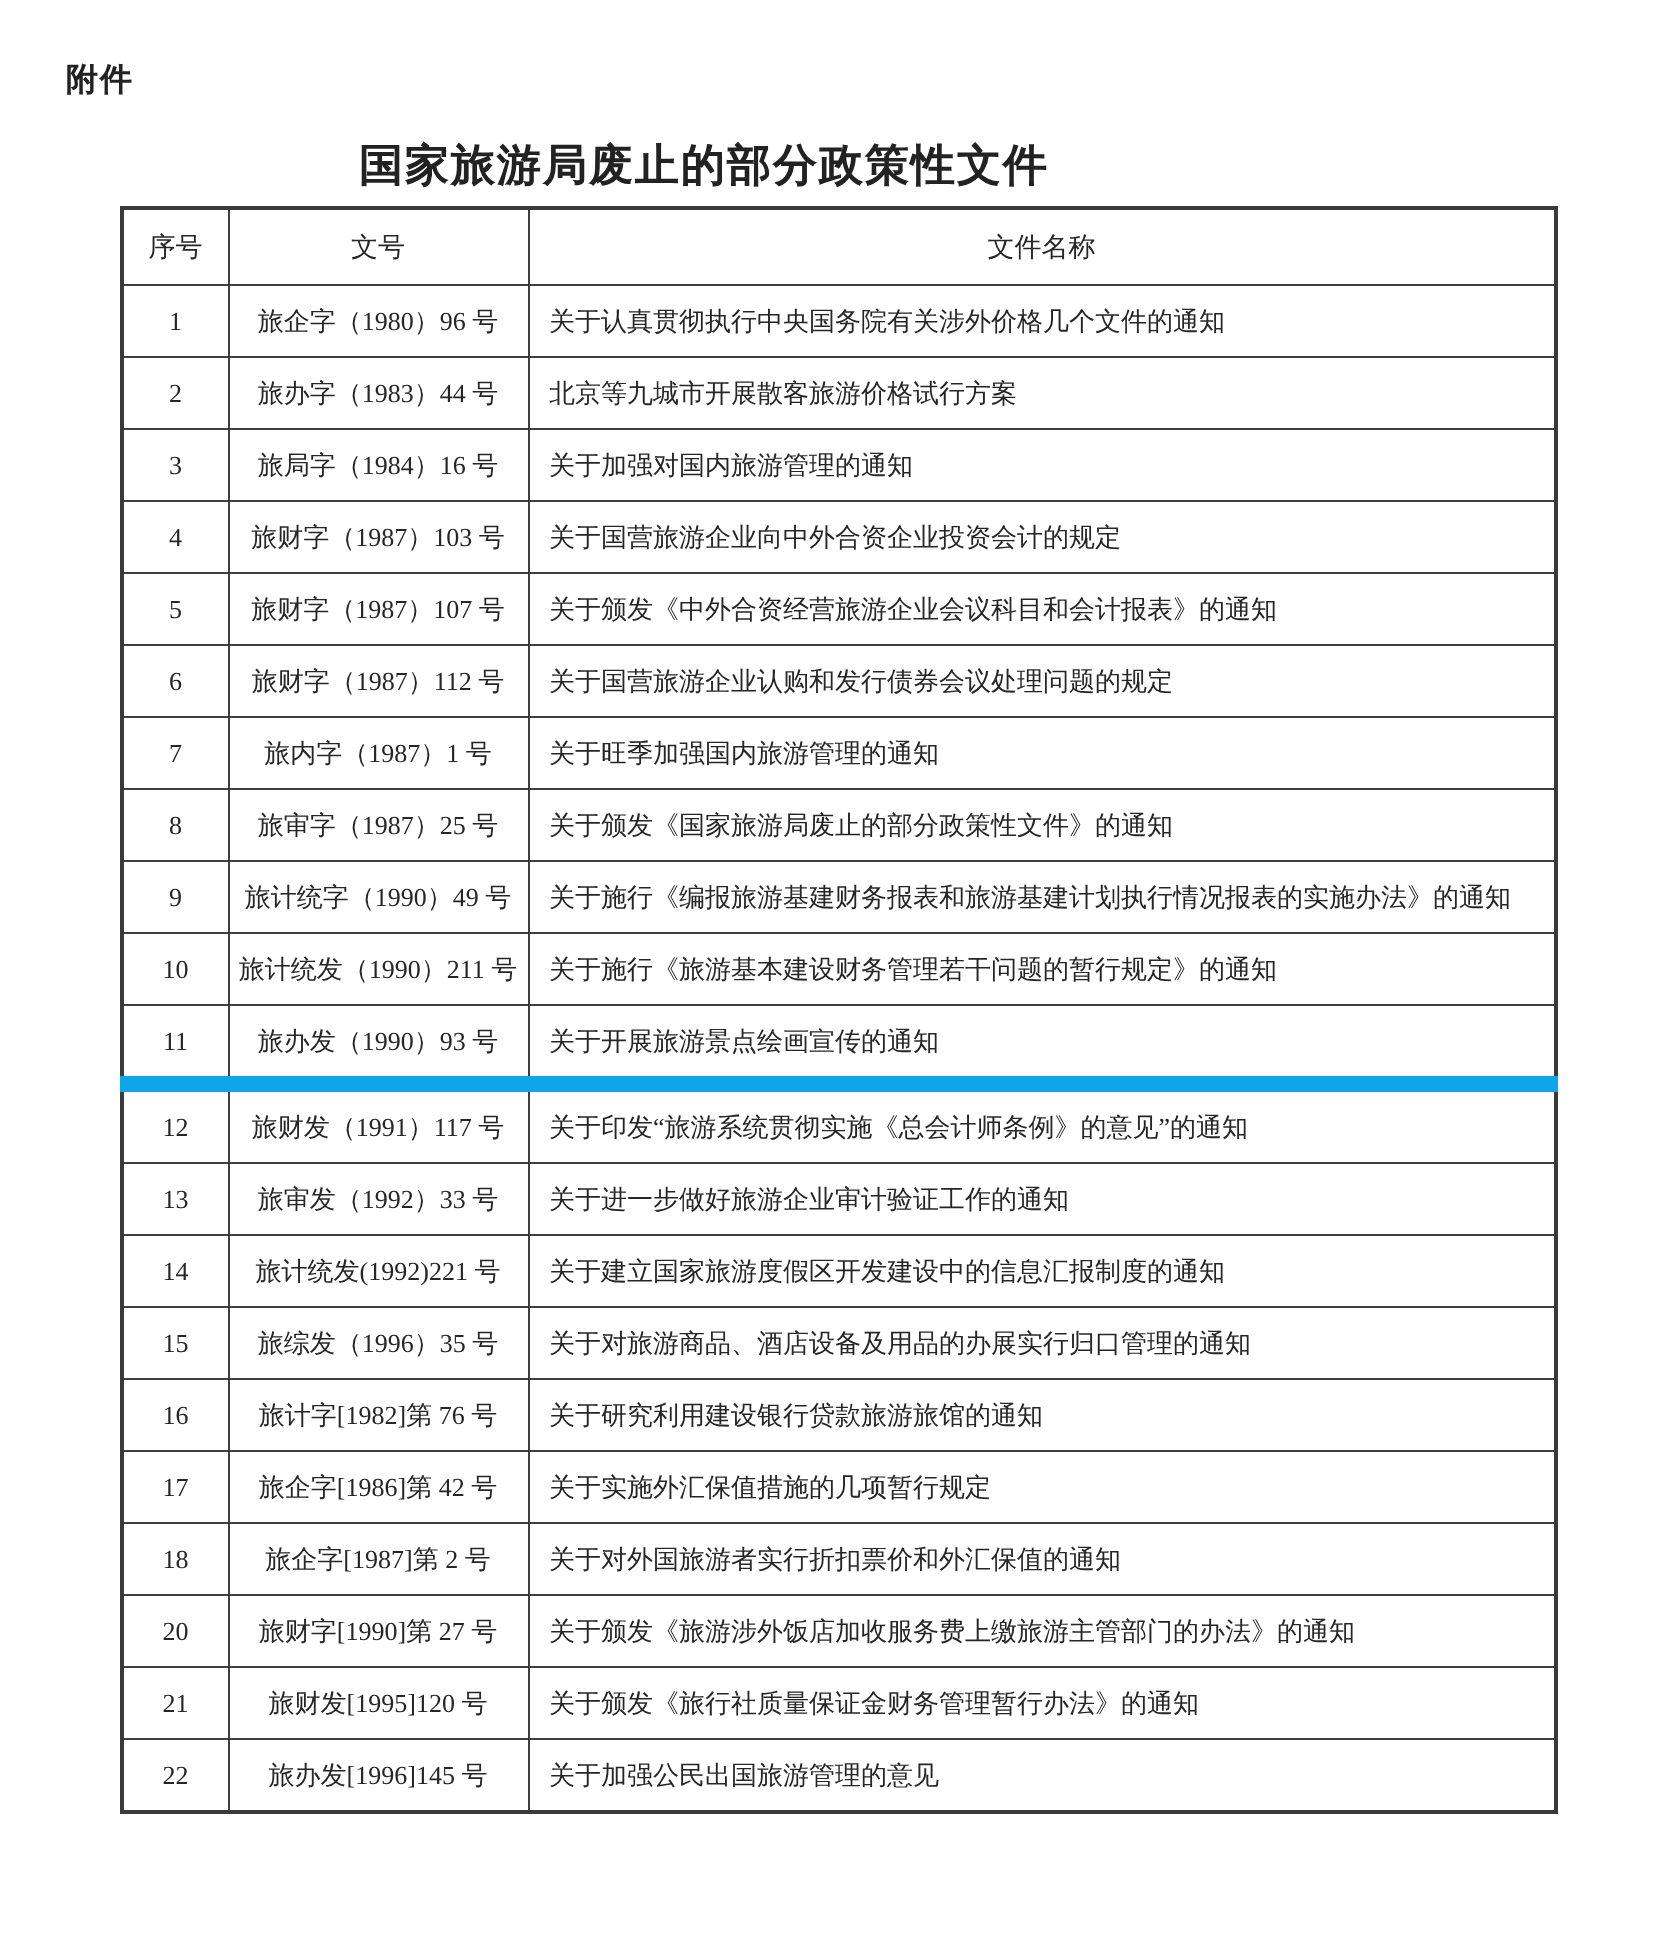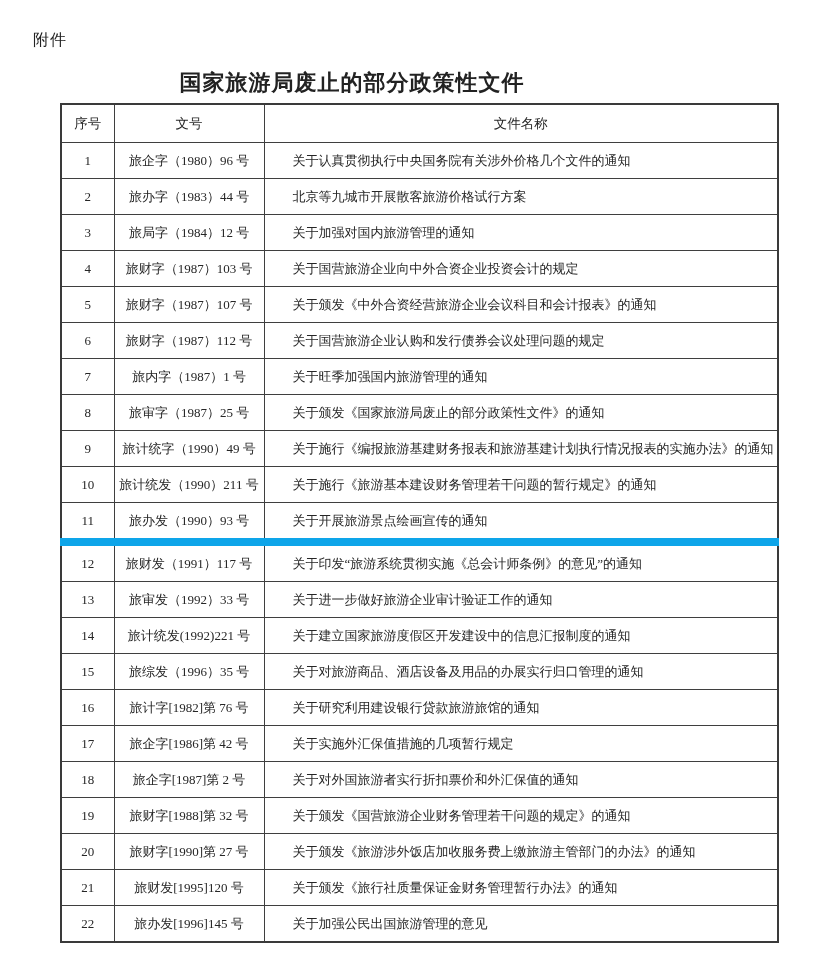--- a/index.html
+++ b/index.html
@@ -13,21 +13,21 @@
     position: relative;
     font-family: "Liberation Serif", "DejaVu Serif", serif;
     color: #222222;
     overflow: hidden;
   }
   .attachment {
     position: absolute;
     left: 33px;
     top: 30px;
     font-size: 16px;
-    font-weight: normal;
+    font-weight: bold;
     letter-spacing: 1px;
   }
   .title {
     position: absolute;
     left: 0;
     top: 68px;
     width: 704px;
     text-align: center;
     font-size: 22px;
     font-weight: bold;
@@ -58,21 +58,21 @@
   }
   .doc-table td {
     height: 33px;
   }
   .doc-table td:nth-child(1),
   .doc-table td:nth-child(2) {
     text-align: center;
   }
   .doc-table td:nth-child(3) {
     text-align: left;
-    padding-left: 28px;
+    padding-left: 10px;
     padding-right: 6px;
   }
   
   .doc-table tr.page-break td {
     border-top: 8px solid #0ea5e9;
   }
   col.c1 { width: 53px; }
   col.c2 { width: 150px; }
   col.c3 { width: 514px; }
 </style>
@@ -102,21 +102,21 @@
         <td>旅企字（1980）96 号</td>
         <td>关于认真贯彻执行中央国务院有关涉外价格几个文件的通知</td>
       </tr>
       <tr>
         <td>2</td>
         <td>旅办字（1983）44 号</td>
         <td>北京等九城市开展散客旅游价格试行方案</td>
       </tr>
       <tr>
         <td>3</td>
-        <td>旅局字（1984）12 号</td>
+        <td>旅局字（1984）16 号</td>
         <td>关于加强对国内旅游管理的通知</td>
       </tr>
       <tr>
         <td>4</td>
         <td>旅财字（1987）103 号</td>
         <td>关于国营旅游企业向中外合资企业投资会计的规定</td>
       </tr>
       <tr>
         <td>5</td>
         <td>旅财字（1987）107 号</td>
@@ -181,25 +181,20 @@
         <td>17</td>
         <td>旅企字[1986]第 42 号</td>
         <td>关于实施外汇保值措施的几项暂行规定</td>
       </tr>
       <tr>
         <td>18</td>
         <td>旅企字[1987]第 2 号</td>
         <td>关于对外国旅游者实行折扣票价和外汇保值的通知</td>
       </tr>
       <tr>
-        <td>19</td>
-        <td>旅财字[1988]第 32 号</td>
-        <td>关于颁发《国营旅游企业财务管理若干问题的规定》的通知</td>
-      </tr>
-      <tr>
         <td>20</td>
         <td>旅财字[1990]第 27 号</td>
         <td>关于颁发《旅游涉外饭店加收服务费上缴旅游主管部门的办法》的通知</td>
       </tr>
       <tr>
         <td>21</td>
         <td>旅财发[1995]120 号</td>
         <td>关于颁发《旅行社质量保证金财务管理暂行办法》的通知</td>
       </tr>
       <tr>

